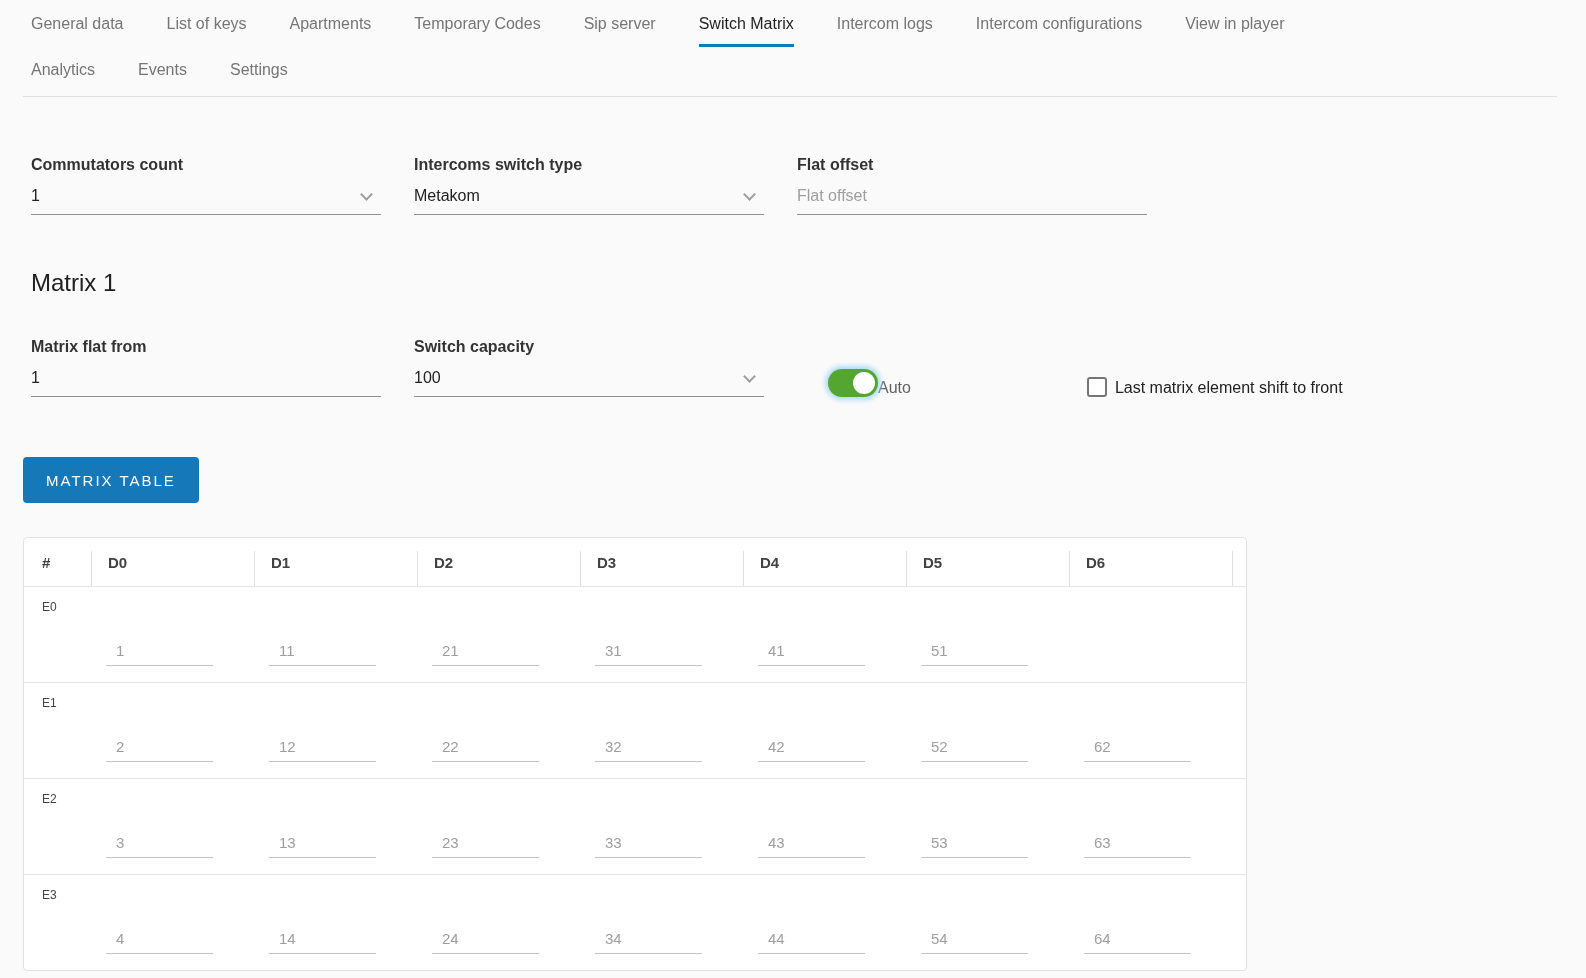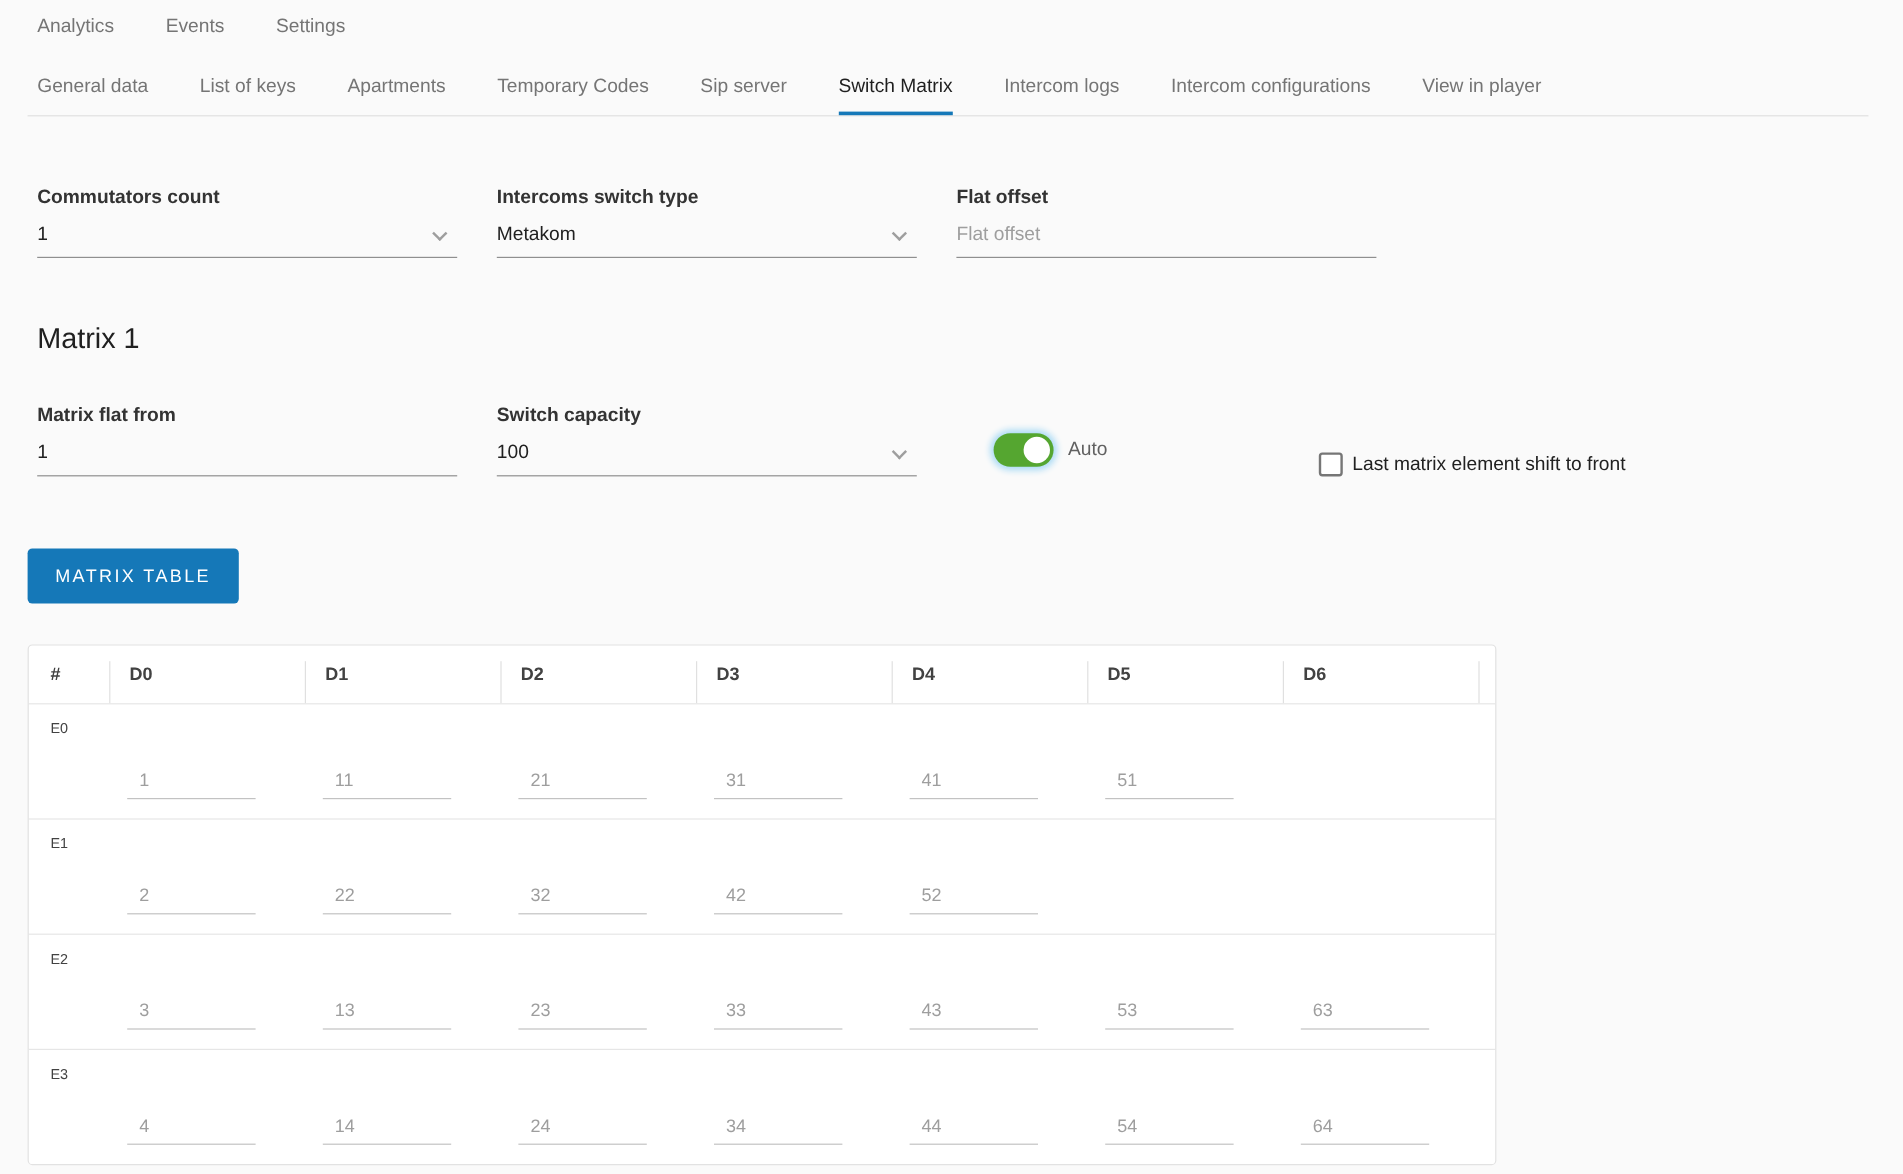--- a/index.html
+++ b/index.html
@@ -44,21 +44,21 @@
   .text-control {
     display: block; width: 100%; height: 30px;
     border: 0; border-bottom: 1px solid #8f8f8f; background: transparent;
     font-family: inherit; font-size: 16px; color: #212121; padding: 0 0 7px 0; outline: none;
   }
   .text-control::placeholder { color: #9e9e9e; opacity: 1; }
 
   .page-heading { margin: 50px 0 0 8px; font-size: 24px; line-height: 36px; font-weight: 400; color: #202020; }
 
   
-  .toggle-group { display: flex; align-items: center; gap: 12px; margin-left: 31px; padding-top: 15px; }
+  .toggle-group { display: flex; align-items: flex-end; margin-left: 31px; padding-top: 15px; }
   .toggle {
     width: 50px; height: 28px; border-radius: 14px; background: #bdbdbd;
     position: relative; cursor: pointer; flex: none;
   }
   .toggle.on { background: #55a630; box-shadow: 0 0 5px 3px #aedcf5; }
   .toggle .knob {
     position: absolute; left: 3px; top: 3px; width: 22px; height: 22px;
     border-radius: 50%; background: #fff; transition: left .1s;
   }
   .toggle.on .knob { left: 25px; }
@@ -99,36 +99,36 @@
   .mini-input {
     position: absolute; left: 15px; bottom: 16px; width: 107px;
     border: 0; border-bottom: 1px solid #c2c2c2; background: transparent;
     padding: 0 0 6px 10px; font-family: inherit; font-size: 15px; color: #9e9e9e; outline: none;
   }
 </style>
 </head>
 <body>
 
 <header>
-  <nav class="tabs-row" id="tabs-row2">
-      <div class="tab">Analytics</div>
-      <div class="tab">Events</div>
-      <div class="tab">Settings</div>
-    </nav>
   <nav class="tabs-row" id="tabs-row1">
       <div class="tab">General data</div>
       <div class="tab">List of keys</div>
       <div class="tab">Apartments</div>
       <div class="tab">Temporary Codes</div>
       <div class="tab">Sip server</div>
       <div class="tab active">Switch Matrix</div>
       <div class="tab">Intercom logs</div>
       <div class="tab">Intercom configurations</div>
       <div class="tab">View in player</div>
     </nav>
+  <nav class="tabs-row" id="tabs-row2">
+      <div class="tab">Analytics</div>
+      <div class="tab">Events</div>
+      <div class="tab">Settings</div>
+    </nav>
   <div class="tab-divider"></div>
 </header>
 
 <main>
 
   <section class="form-row form-row1">
     <div class="field">
       <div class="field-label">Commutators count</div>
       <div class="select-control">
         <span class="select-value">1</span>
@@ -210,31 +210,37 @@
             <input class="mini-input" value="51" style="">
           </div>
           <div class="cell"></div>
         </div>
         <div class="trow">
           <div class="rowlabel">E1</div>
           <div class="cell">
             <input class="mini-input" value="2" style="">
           </div>
           <div class="cell">
+            <input class="mini-input" value="12" style="">
+          </div>
+          <div class="cell">
             <input class="mini-input" value="22" style="">
           </div>
           <div class="cell">
             <input class="mini-input" value="32" style="">
           </div>
           <div class="cell">
             <input class="mini-input" value="42" style="">
           </div>
           <div class="cell">
             <input class="mini-input" value="52" style="">
           </div>
+          <div class="cell">
+            <input class="mini-input" value="62" style="">
+          </div>
           <div class="cell"></div>
         </div>
         <div class="trow">
           <div class="rowlabel">E2</div>
           <div class="cell">
             <input class="mini-input" value="3" style="">
           </div>
           <div class="cell">
             <input class="mini-input" value="13" style="">
           </div>

